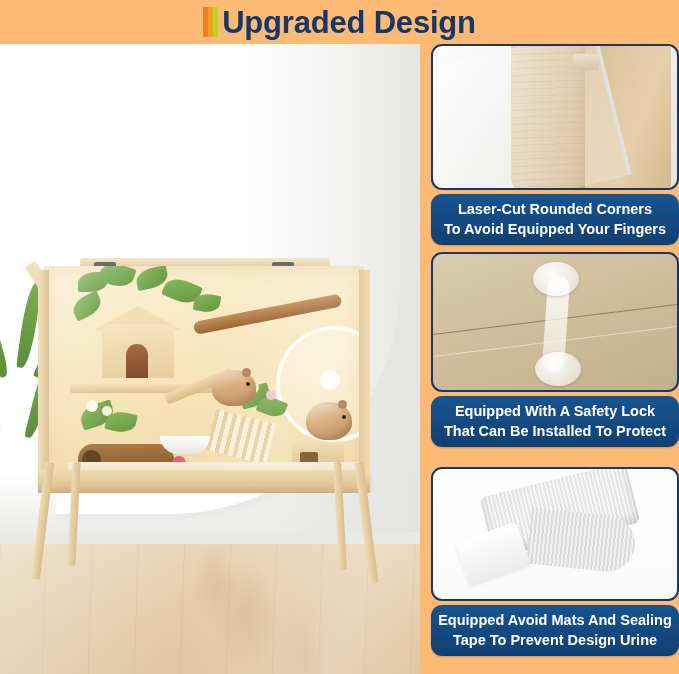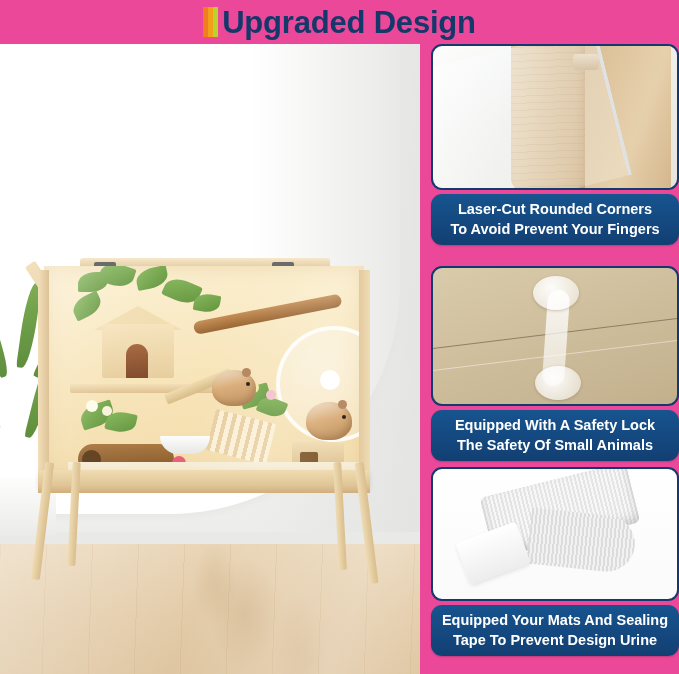--- a/index.html
+++ b/index.html
@@ -3,21 +3,21 @@
 <meta charset="utf-8">
 <style>
   html,body{margin:0;padding:0;}
   body{
     width:679px;height:674px;
     background:#fffef7;
     font-family:"Liberation Sans", sans-serif;
     overflow:hidden;
     position:relative;
   }
-  .page{position:absolute;inset:0;background:#ec4899;}
+  .page{position:absolute;inset:0;background:#fdba74;}
 
   
   .title-bar{
     position:absolute;left:0;top:0;width:679px;height:44px;
     display:flex;align-items:center;justify-content:center;
   }
   .title-accent{display:flex;height:30px;margin-right:4px;}
   .title-accent i{display:block;width:5px;height:30px;}
   .title-accent i.b1{background:#f07d1e;}
   .title-accent i.b2{background:#f2a01c;}
@@ -411,44 +411,44 @@
     <div class="card" style="top:0px;">
       <div class="photo p1">
         <div class="post"></div>
         <div class="post-grain"></div>
         <div class="postR"></div>
         <div class="screw"></div>
         <div class="acrylic"></div>
       </div>
       <div class="caption">
         <span>Laser-Cut Rounded Corners</span>
-        <span>To Avoid Prevent Your Fingers</span>
+        <span>To Avoid Equipped Your Fingers</span>
       </div>
     </div>
 
-    <div class="card" style="top:222px;">
+    <div class="card" style="top:208px;">
       <div class="photo p2">
         <div class="line"></div>
         <div class="line2"></div>
         <div class="lockbody"></div>
         <div class="sucker" style="left:100px;top:8px;"></div>
         <div class="sucker" style="left:102px;top:98px;"></div>
       </div>
       <div class="caption">
         <span>Equipped With A Safety Lock</span>
-        <span>The Safety Of Small Animals</span>
+        <span>That Can Be Installed To Protect</span>
       </div>
     </div>
 
     <div class="card" style="top:423px;">
       <div class="photo p3">
         <div class="tape"></div>
         <div class="tape2"></div>
         <div class="tail"></div>
       </div>
       <div class="caption">
-        <span>Equipped Your Mats And Sealing</span>
+        <span>Equipped Avoid Mats And Sealing</span>
         <span>Tape To Prevent Design Urine</span>
       </div>
     </div>
 
   </div>
 </div>
 
 </body></html>

